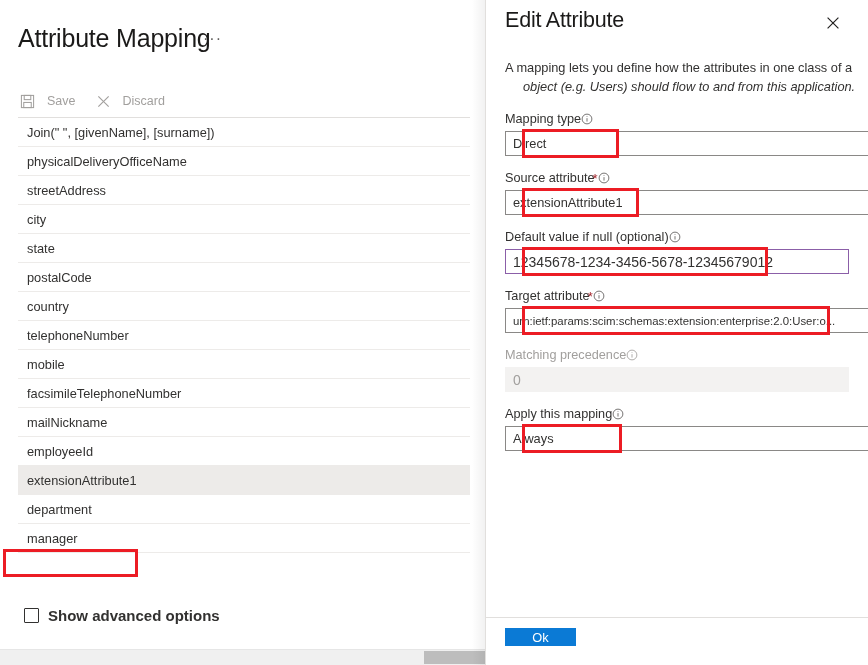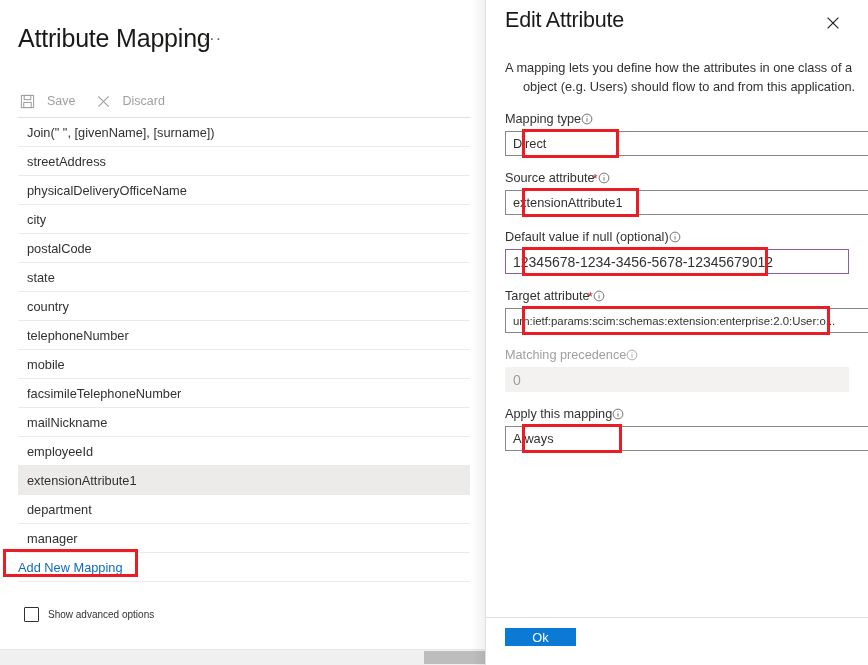--- a/index.html
+++ b/index.html
@@ -77,21 +77,21 @@
   #adv-options-row {
     position: absolute; left: 24px; top: 607px;
     display: flex; align-items: center; gap: 9px;
   }
   .checkbox-box {
     width: 15px; height: 15px;
     border: 1px solid #323130;
     background: #fff; border-radius: 1px;
     flex: 0 0 auto;
   }
-  #adv-options-label { font-size: 10px; color: #323130; }
+  #adv-options-label { font-size: 15px; color: #323130; font-weight: bold; }
 
   
   #hscroll-track {
     position: absolute; left: 0; top: 649px;
     width: 486px; height: 16px;
     background: #f0f0f0;
     border-top: 1px solid #e6e6e6;
   }
   #hscroll-thumb {
     position: absolute; left: 424px; top: 651px;
@@ -129,21 +129,21 @@
   }
   #panel-desc {
     position: absolute; left: 19px; top: 58px;
     width: 352px;
     font-size: 12.8px; line-height: 19px; color: #323130;
     text-indent: 0;
     white-space: nowrap;
     overflow: hidden;
   }
   #panel-desc .l1 { display:block; }
-  #panel-desc .l2 { display:block; padding-left: 18px; }
+  #panel-desc .l2 { display:block; padding-left: 18px; font-style: italic; }
 
   #form-area { position: absolute; left: 0; top: 110px; width: 382px; }
 
   .field { position: relative; margin: 0 0 0 0; padding: 0 19px; }
   .field-label {
     display: flex; align-items: center; 
     font-size: 12.7px; color: #323130; margin-bottom: 3px;
     height: 18px;
   }
   .field-label.disabled { color: #a19f9d; }
@@ -234,37 +234,34 @@
           </svg>
         </span>
         <span>Discard</span>
       </div>
     </div>
     <div id="cmdbar-rule"></div>
 
     <div id="mapping-list">
 
       <div class="list-row">Join(" ", [givenName], [surname])</div>
+        <div class="list-row">physicalDeliveryOfficeName</div>
         <div class="list-row">streetAddress</div>
-        <div class="list-row">physicalDeliveryOfficeName</div>
         <div class="list-row">city</div>
+        <div class="list-row">state</div>
         <div class="list-row">postalCode</div>
-        <div class="list-row">state</div>
         <div class="list-row">country</div>
         <div class="list-row">telephoneNumber</div>
         <div class="list-row">mobile</div>
         <div class="list-row">facsimileTelephoneNumber</div>
         <div class="list-row">mailNickname</div>
         <div class="list-row">employeeId</div>
         <div class="list-row selected">extensionAttribute1</div>
         <div class="list-row">department</div>
         <div class="list-row">manager</div>
-        <div id="add-new-mapping-row">
-        <span id="add-new-mapping-link">Add New Mapping</span>
-      </div>
     </div>
 
     <div id="adv-options-row">
       <span class="checkbox-box"></span>
       <span id="adv-options-label">Show advanced options</span>
     </div>
 
     <div id="hscroll-track"></div>
     <div id="hscroll-thumb"></div>
   </div>

